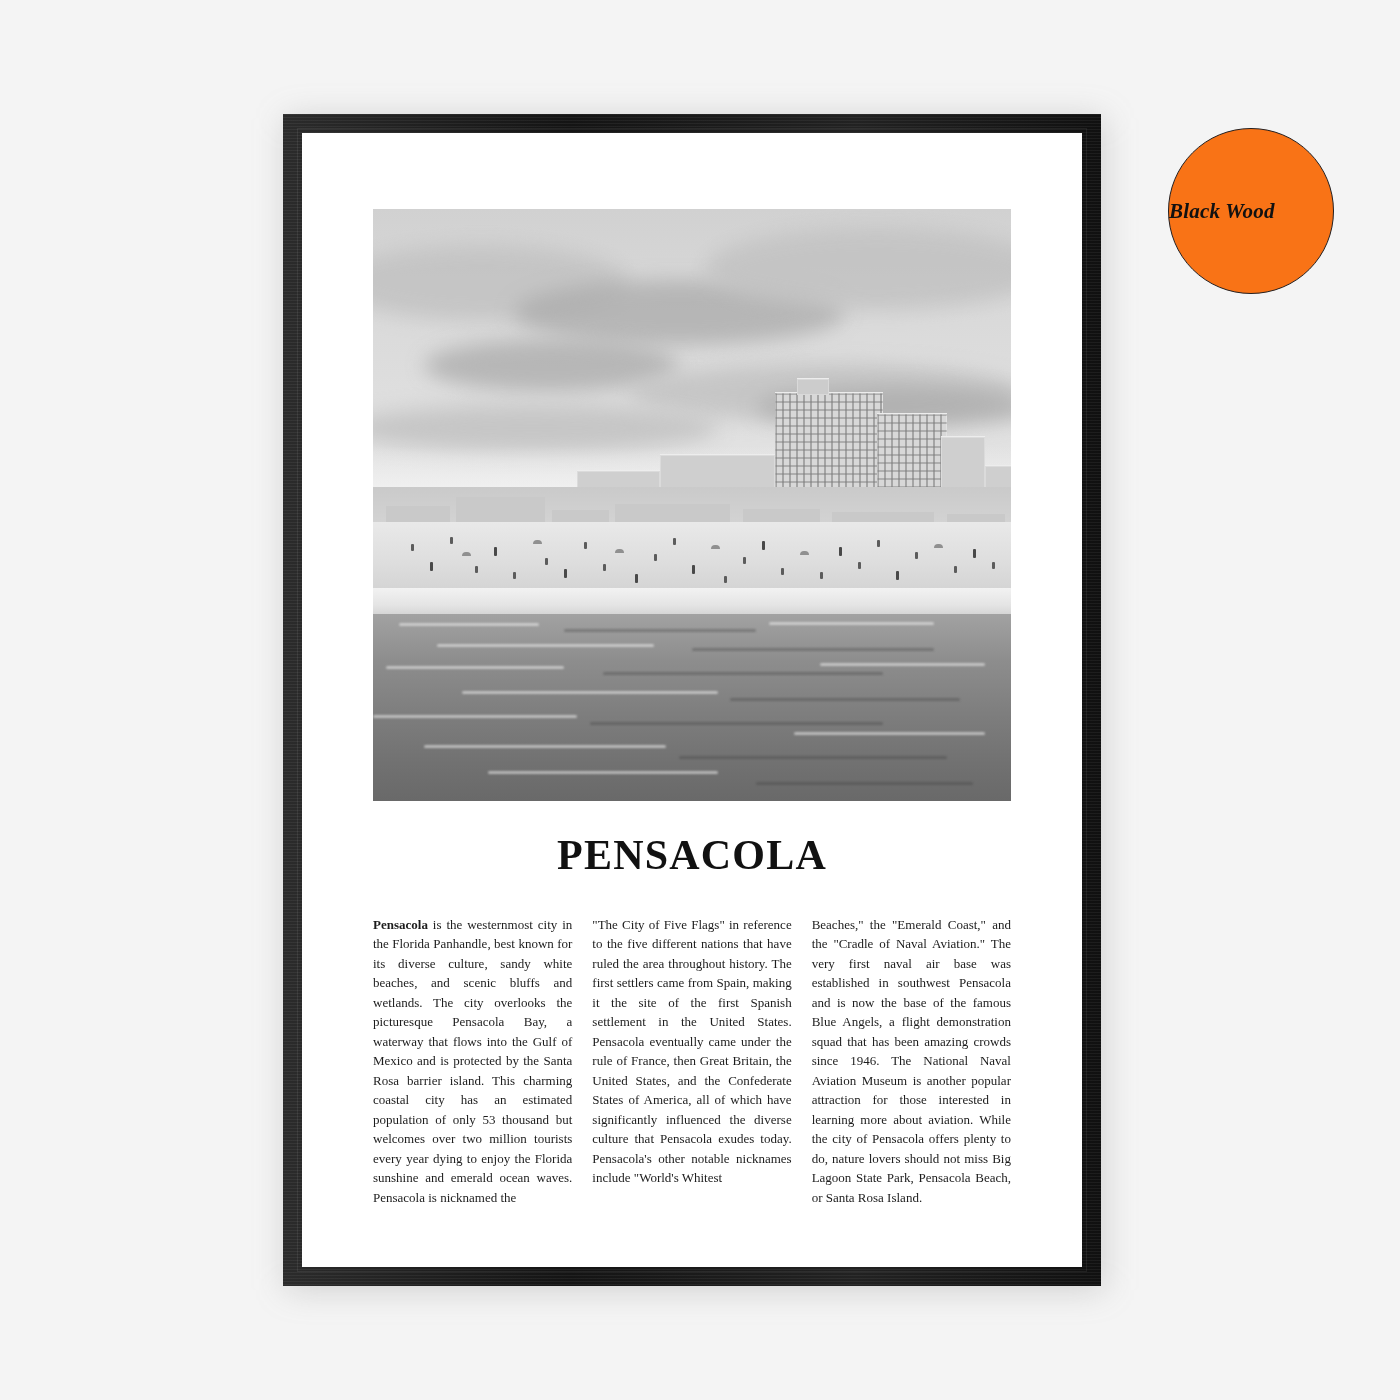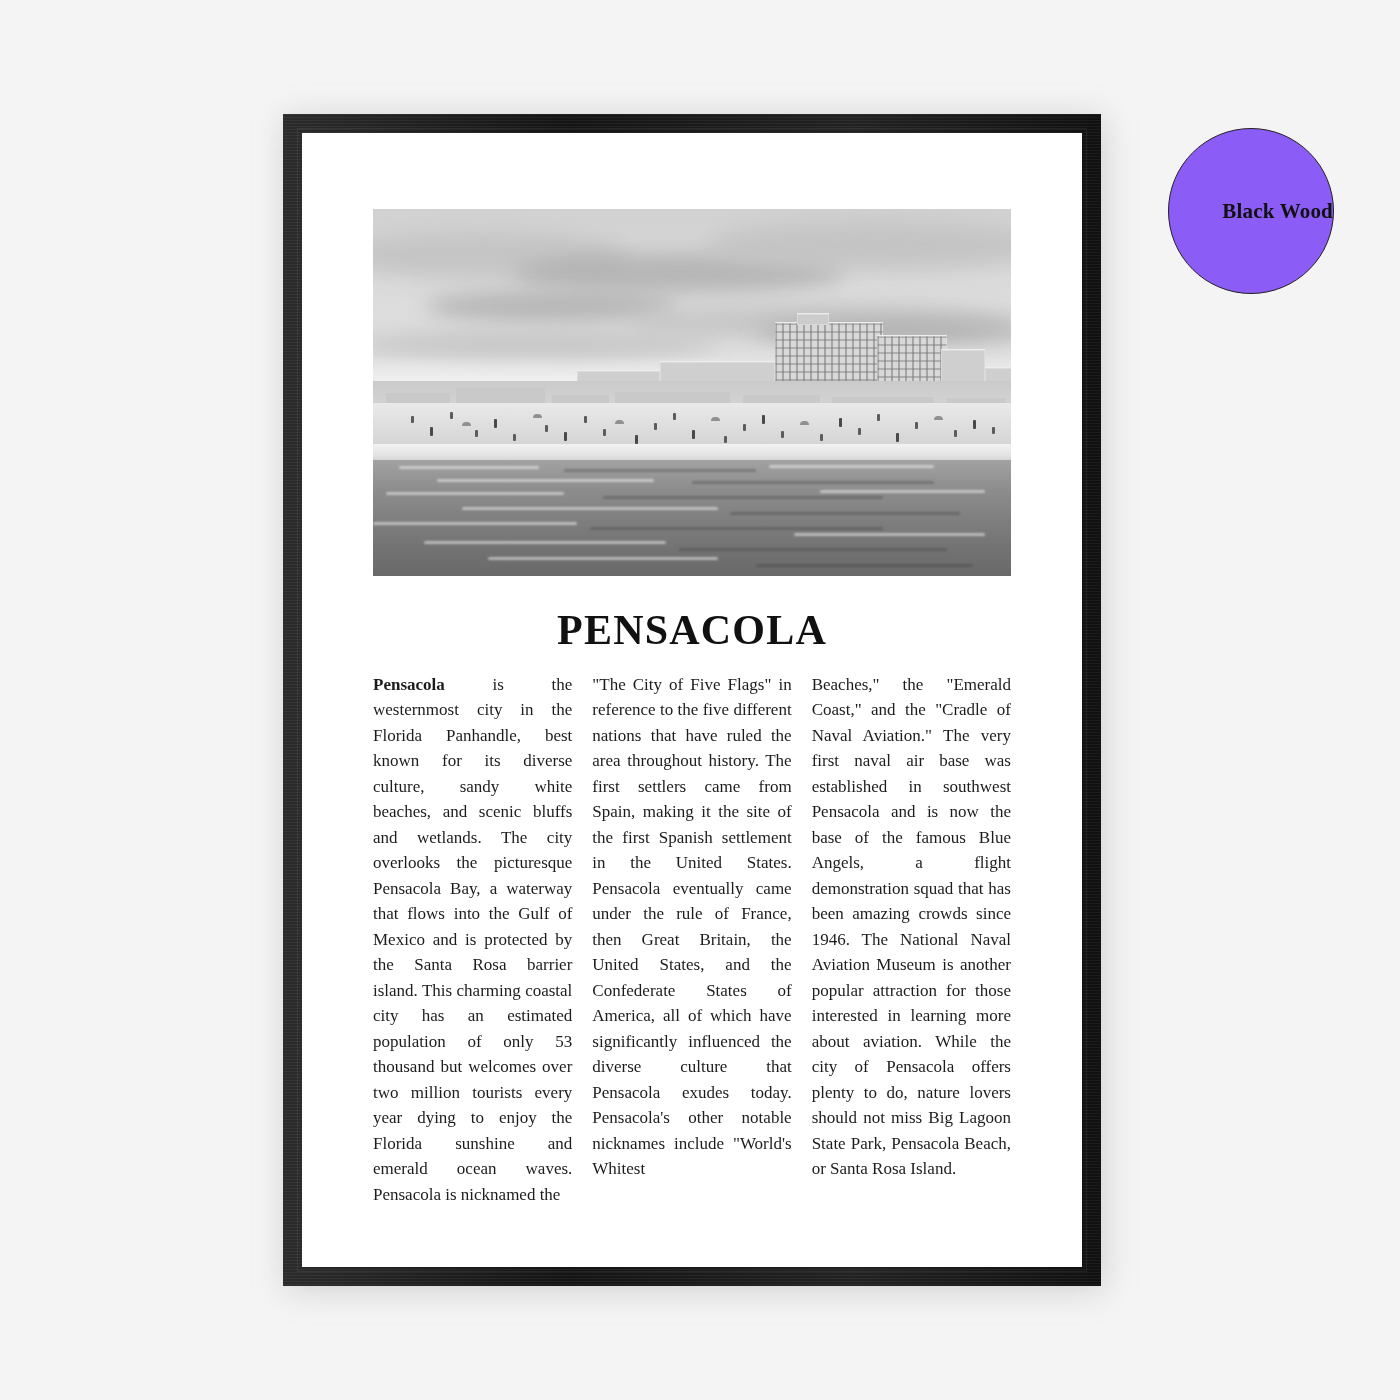--- a/index.html
+++ b/index.html
@@ -16,26 +16,27 @@
   }
 
   
   .badge {
     position: absolute;
     left: 1168px;
     top: 128px;
     width: 166px;
     height: 166px;
     border-radius: 50%;
-    background: #8b5cf6;
+    background: #f97316;
     border: 1px solid #231f20;
     display: flex;
     align-items: center;
-    justify-content: flex-end;
+    justify-content: flex-start;
     box-sizing: border-box;
+    font-style: italic;
   }
   .badge-label {
     font-family: "Liberation Serif", serif;
     font-weight: bold;
     font-size: 21px;
     color: #111;
     letter-spacing: 0.2px;
   }
 
   
@@ -235,25 +236,26 @@
     margin-top: 30px;
     margin-bottom: 18px;
   }
   .columns {
     display: flex;
     gap: 20px;
   }
   .col {
     flex: 1;
     font-family: "Liberation Serif", serif;
-    font-size: 17px;
+    font-size: 13px;
     line-height: 1.5;
     text-align: justify;
     color: #1c1c1c;
     hyphens: auto;
+    margin-top: 18px;
   }
   .col b {
     font-weight: bold;
   }
 </style>
 </head>
 <body>
 
 <div class="frame-shadow"></div>
 

